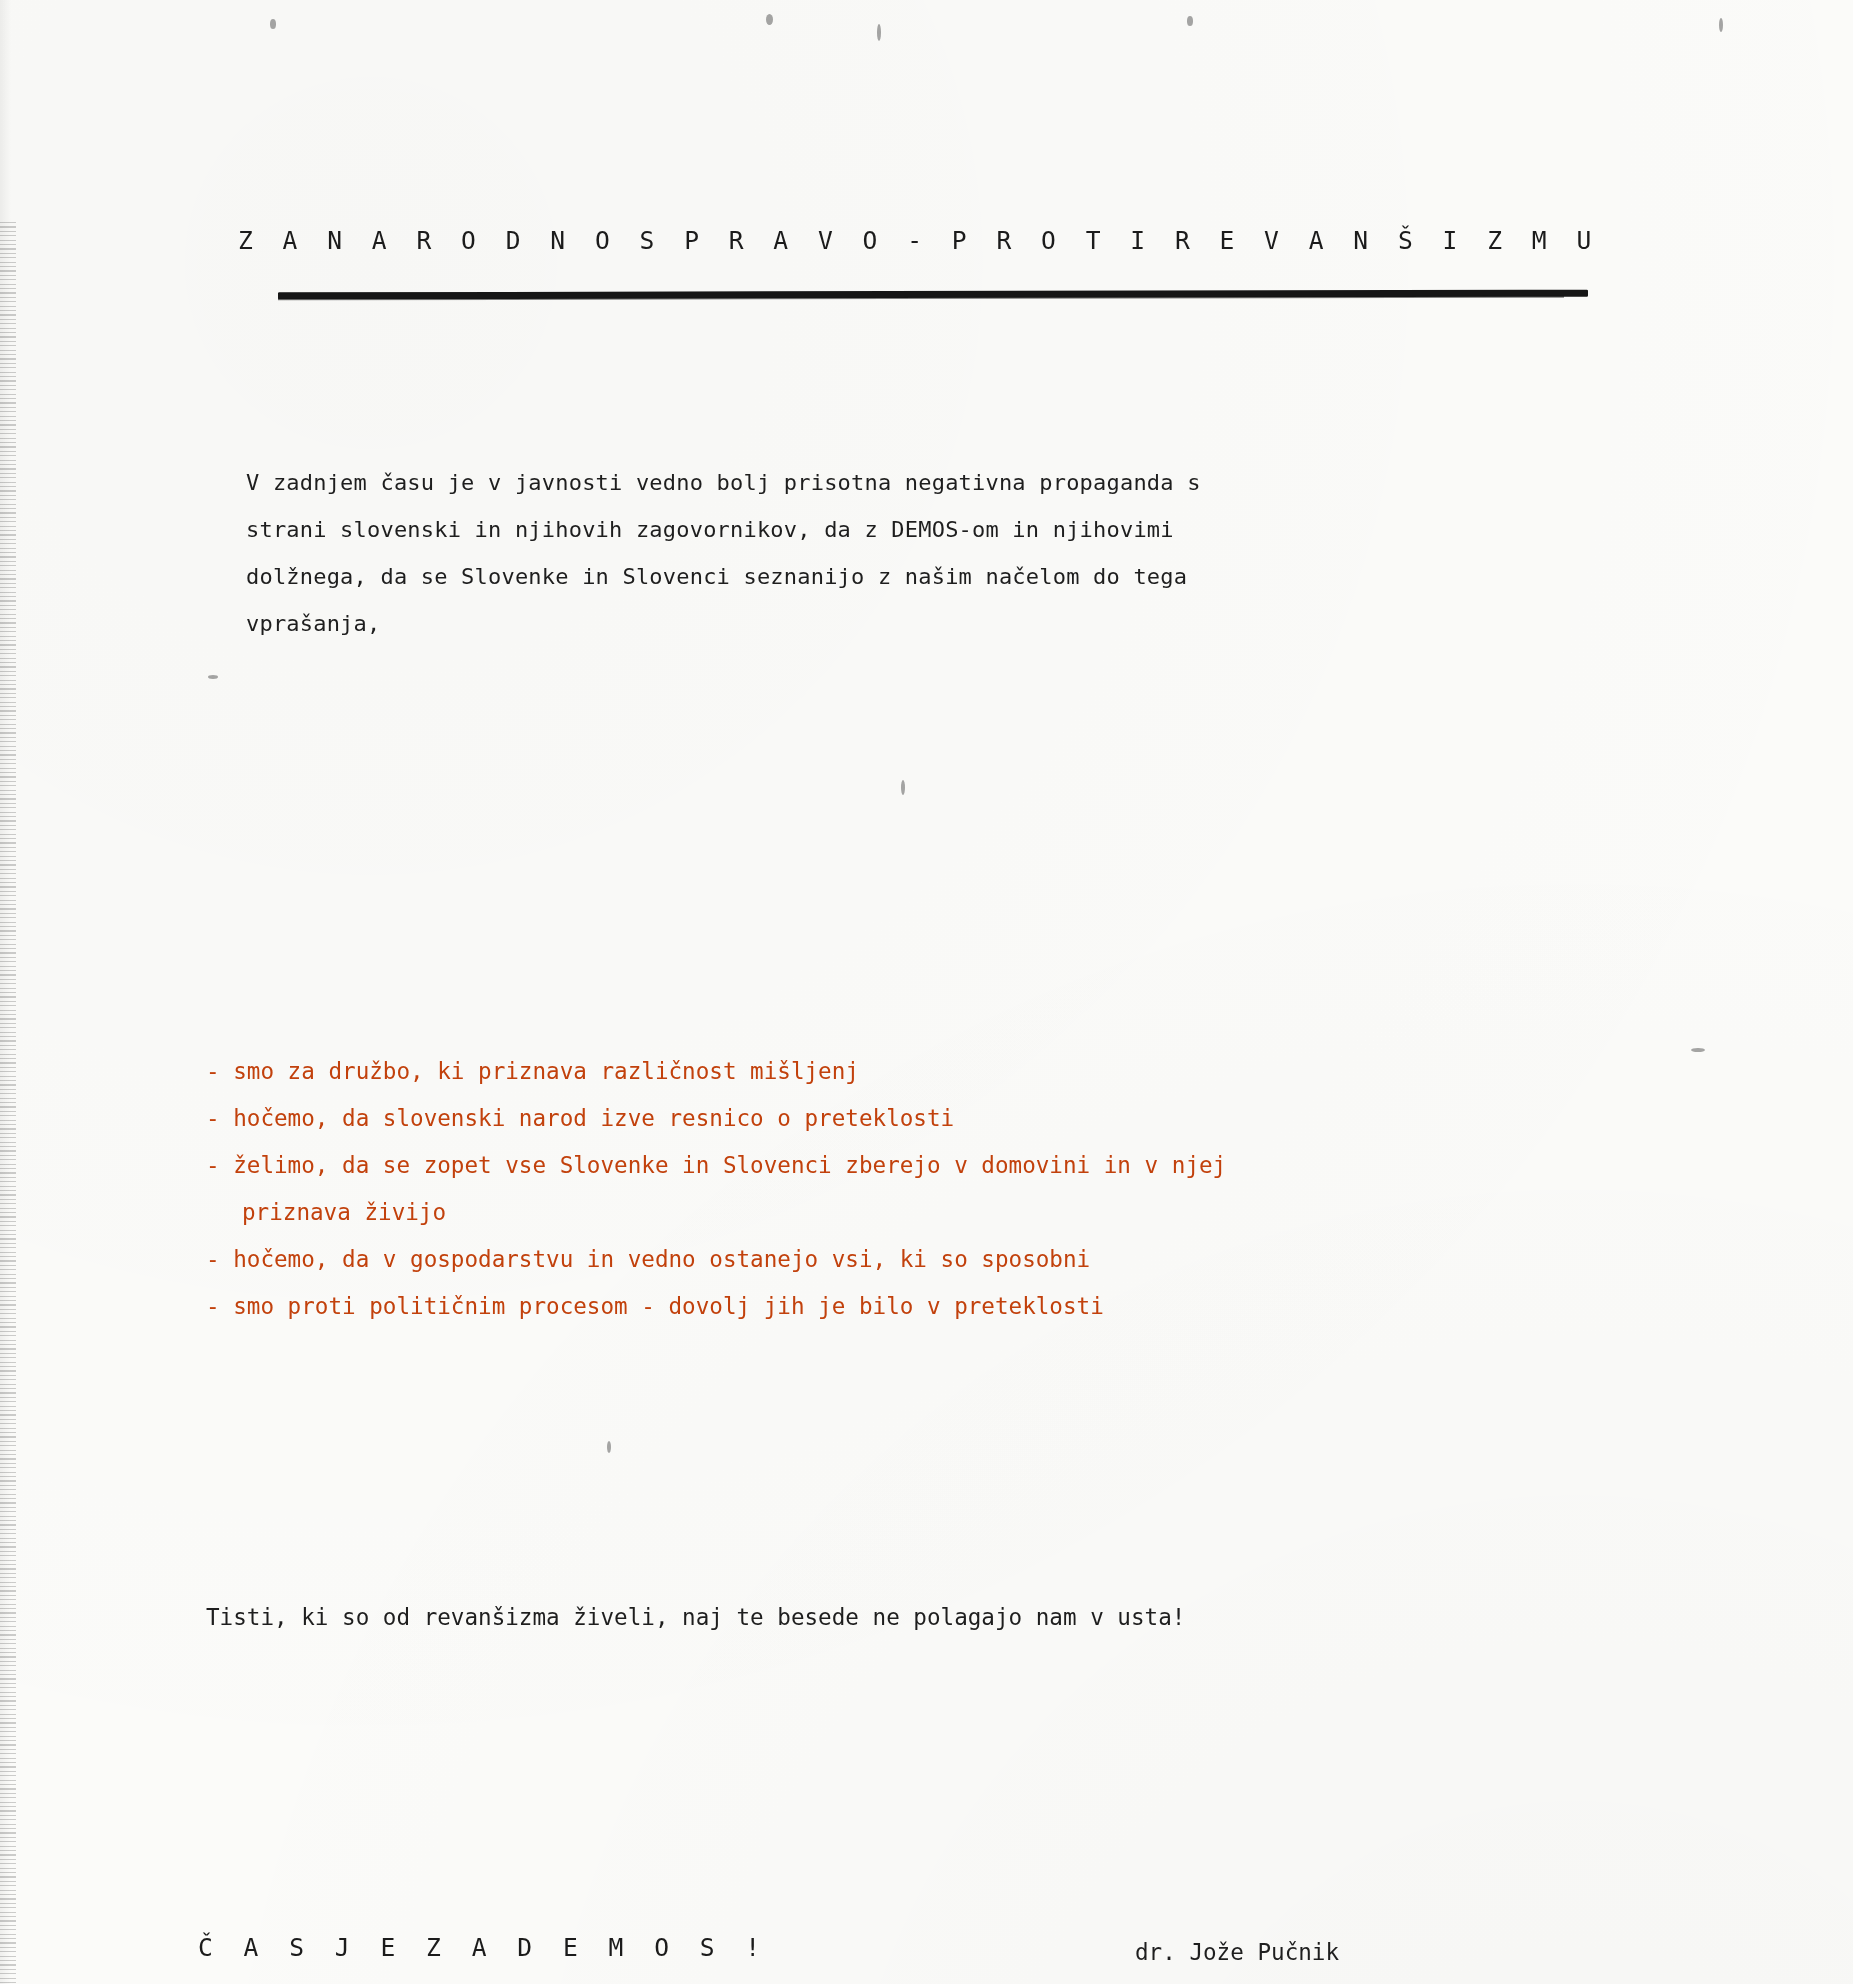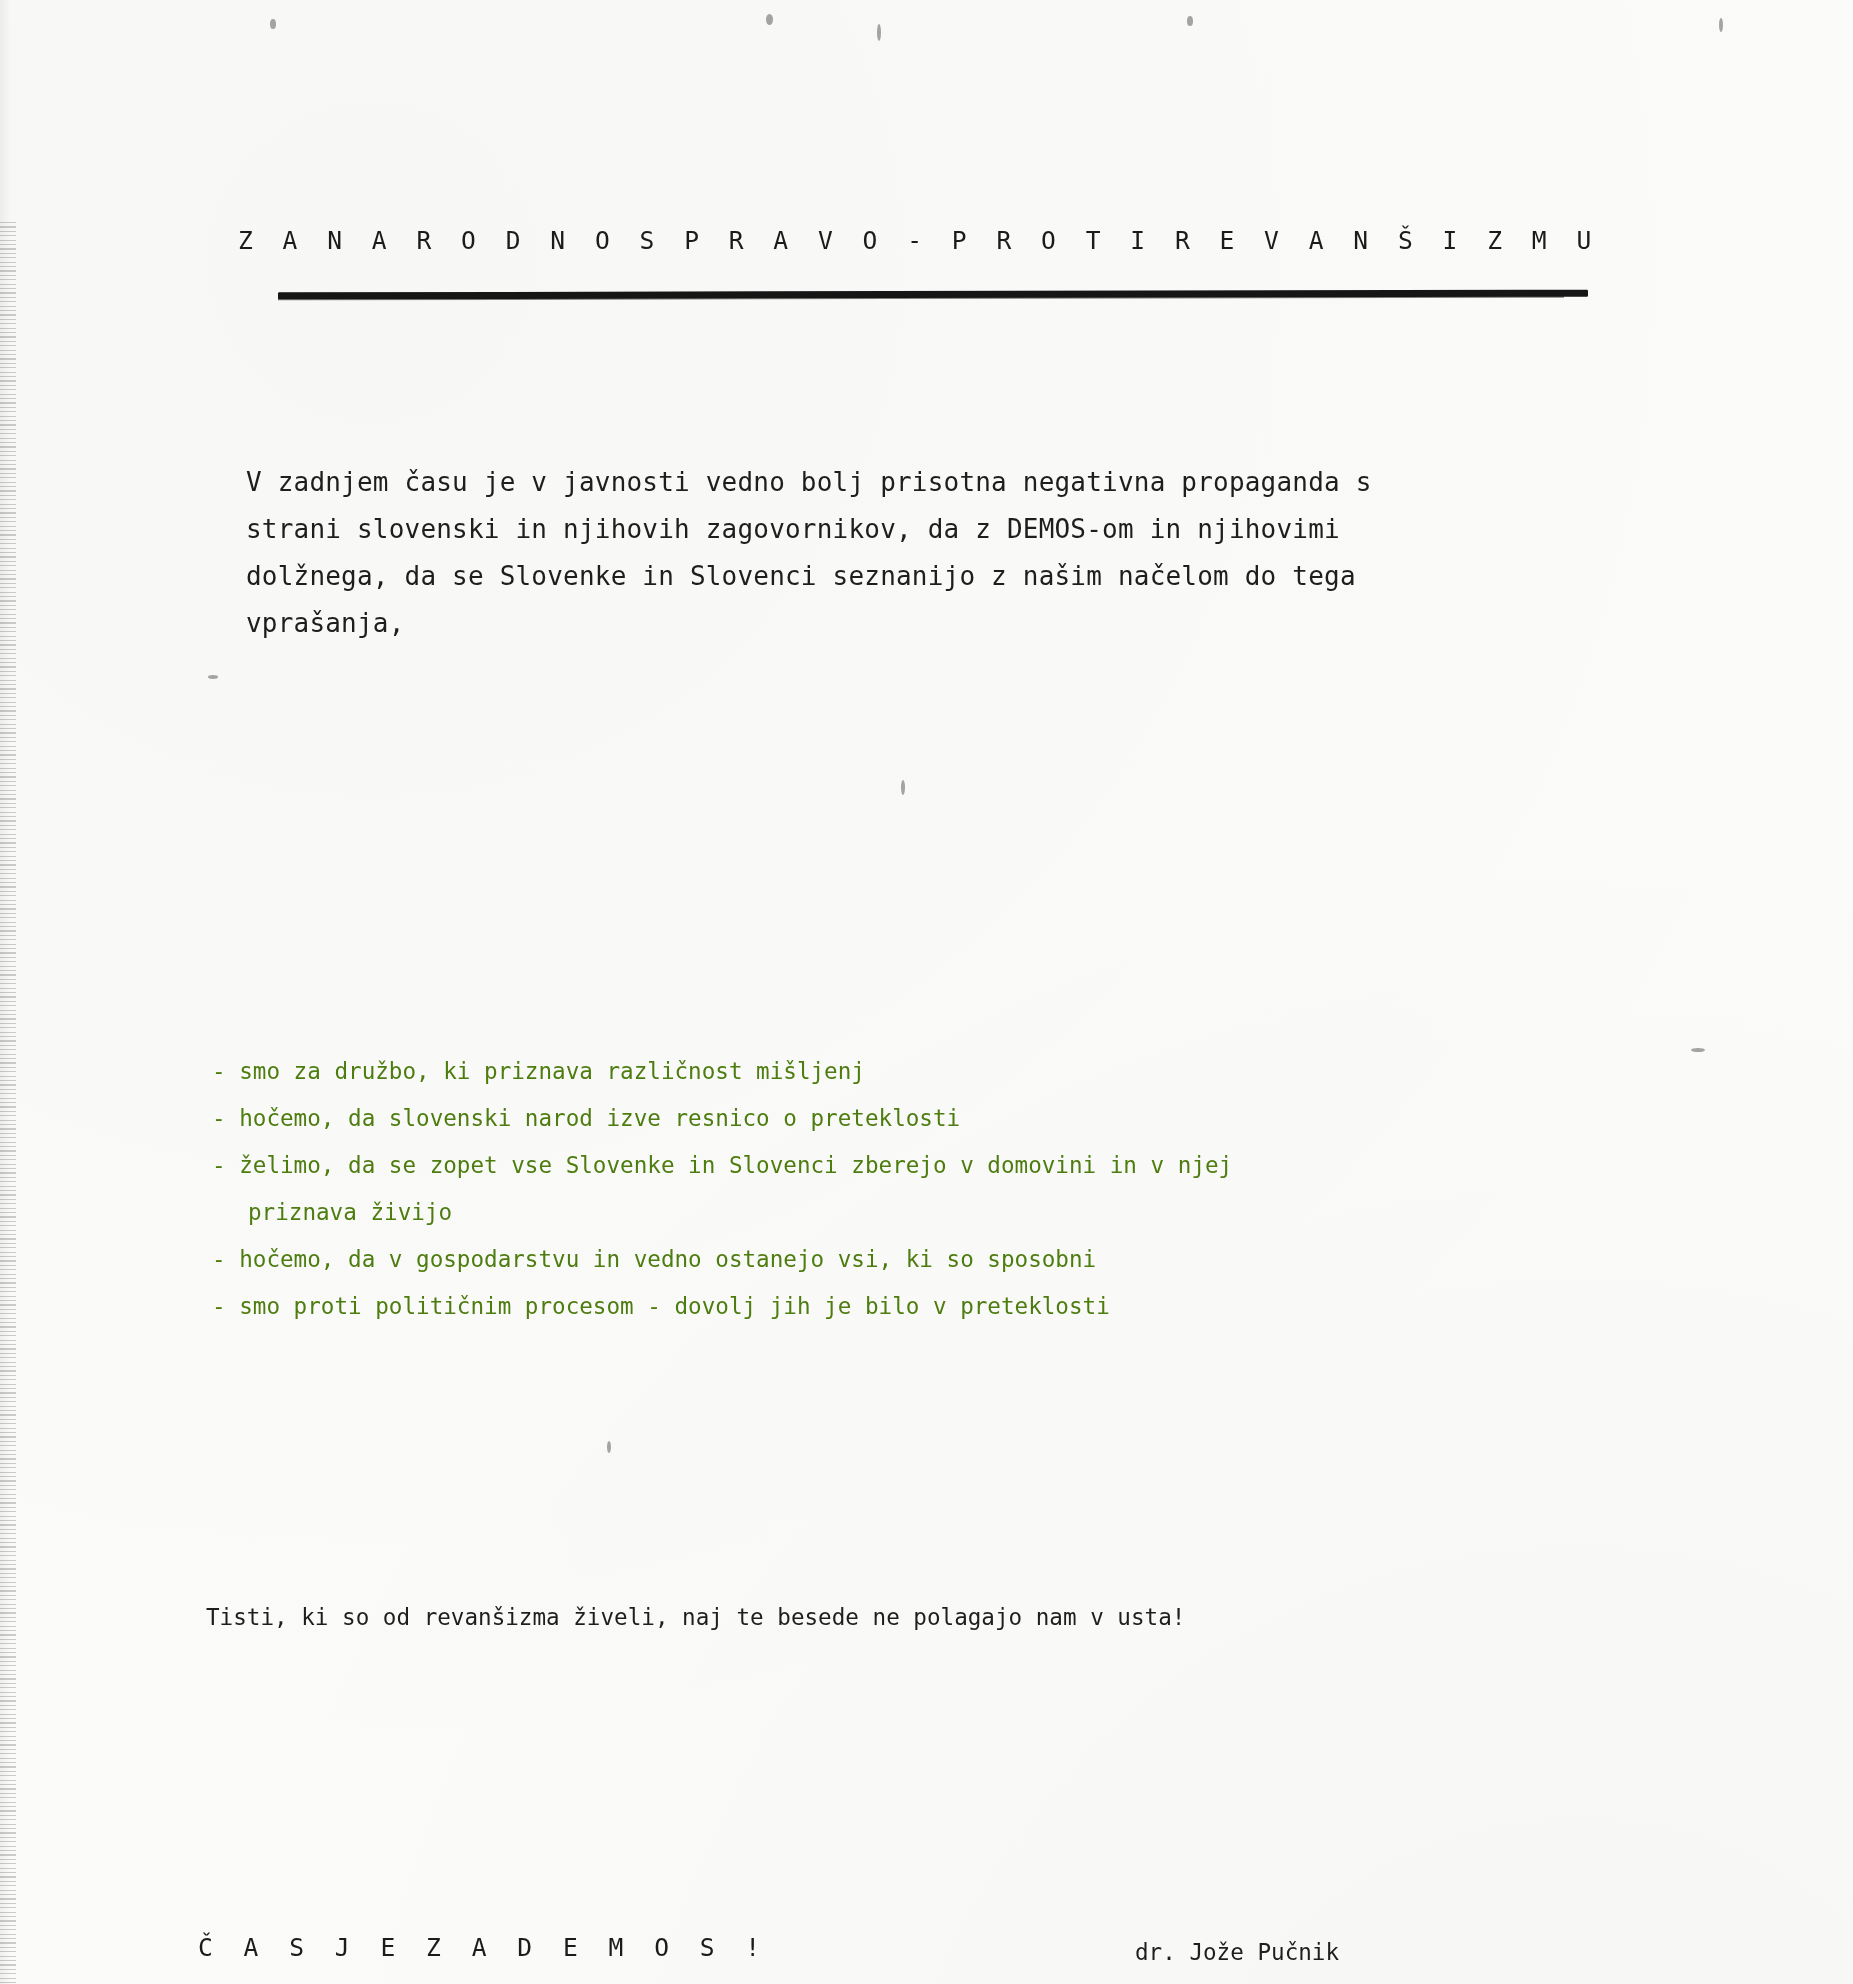--- a/index.html
+++ b/index.html
@@ -79,21 +79,21 @@
     width: 1286px;
     height: 2px;
     background: rgba(20,20,20,0.55);
   }
 
   .para {
     position: absolute;
     left: 246px;
     top: 459px;
     width: 1382px;
-    font-size: 26px;
+    font-size: 22px;
     line-height: 47px;
     color: #1e1e1e;
     letter-spacing: 0.2px;
   }
   .para div { white-space: nowrap; }
 
   .headline {
     position: absolute;
     left: 516px;
     top: 889px;
@@ -103,22 +103,21 @@
     white-space: nowrap;
   }
 
   .bullets {
     position: absolute;
     left: 206px;
     top: 1048px;
     width: 1469px;
     font-size: 22.6px;
     line-height: 47px;
-    color: #4d7c0f;
-    margin-left: 6px;
+    color: #c2410c;
   }
   .bullets div { white-space: nowrap; }
   .bullets div.indent { padding-left: 36px; }
 
   .closing {
     position: absolute;
     left: 206px;
     top: 1604px;
     font-size: 22.6px;
     color: #1e1e1e;

